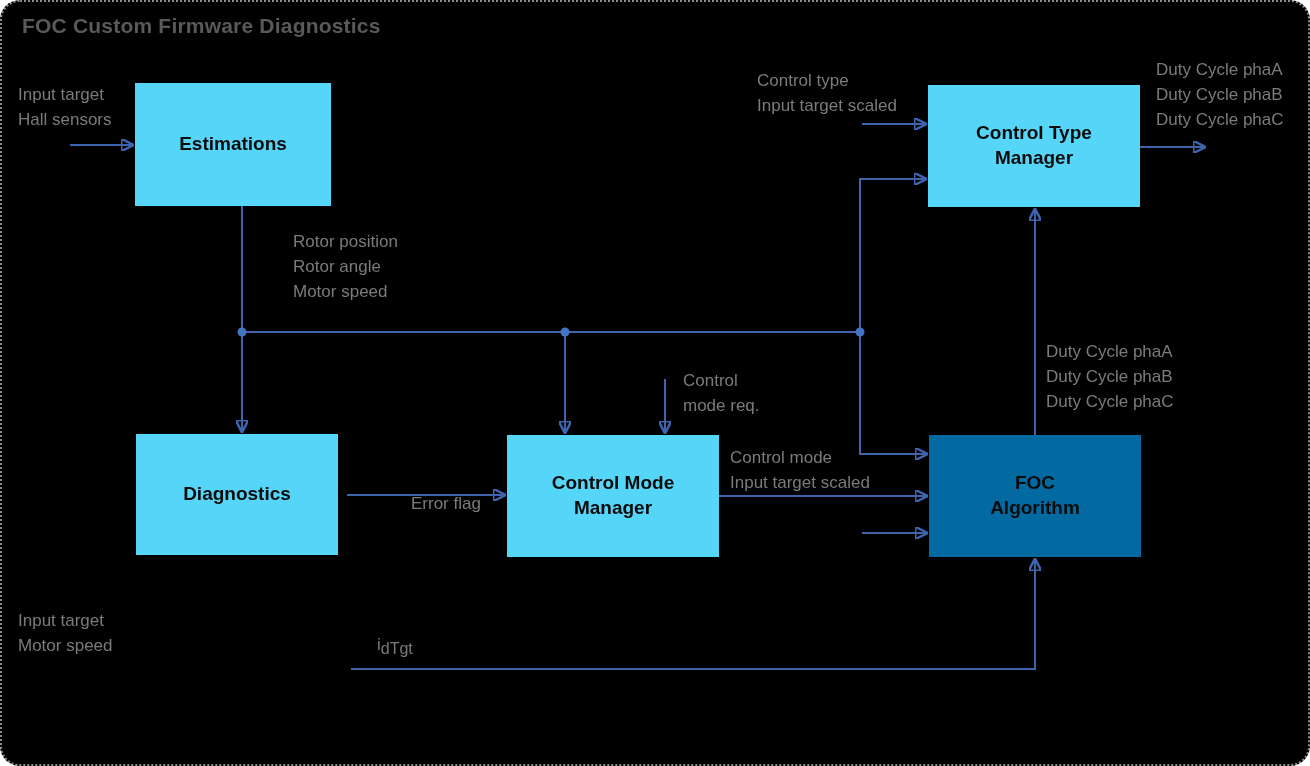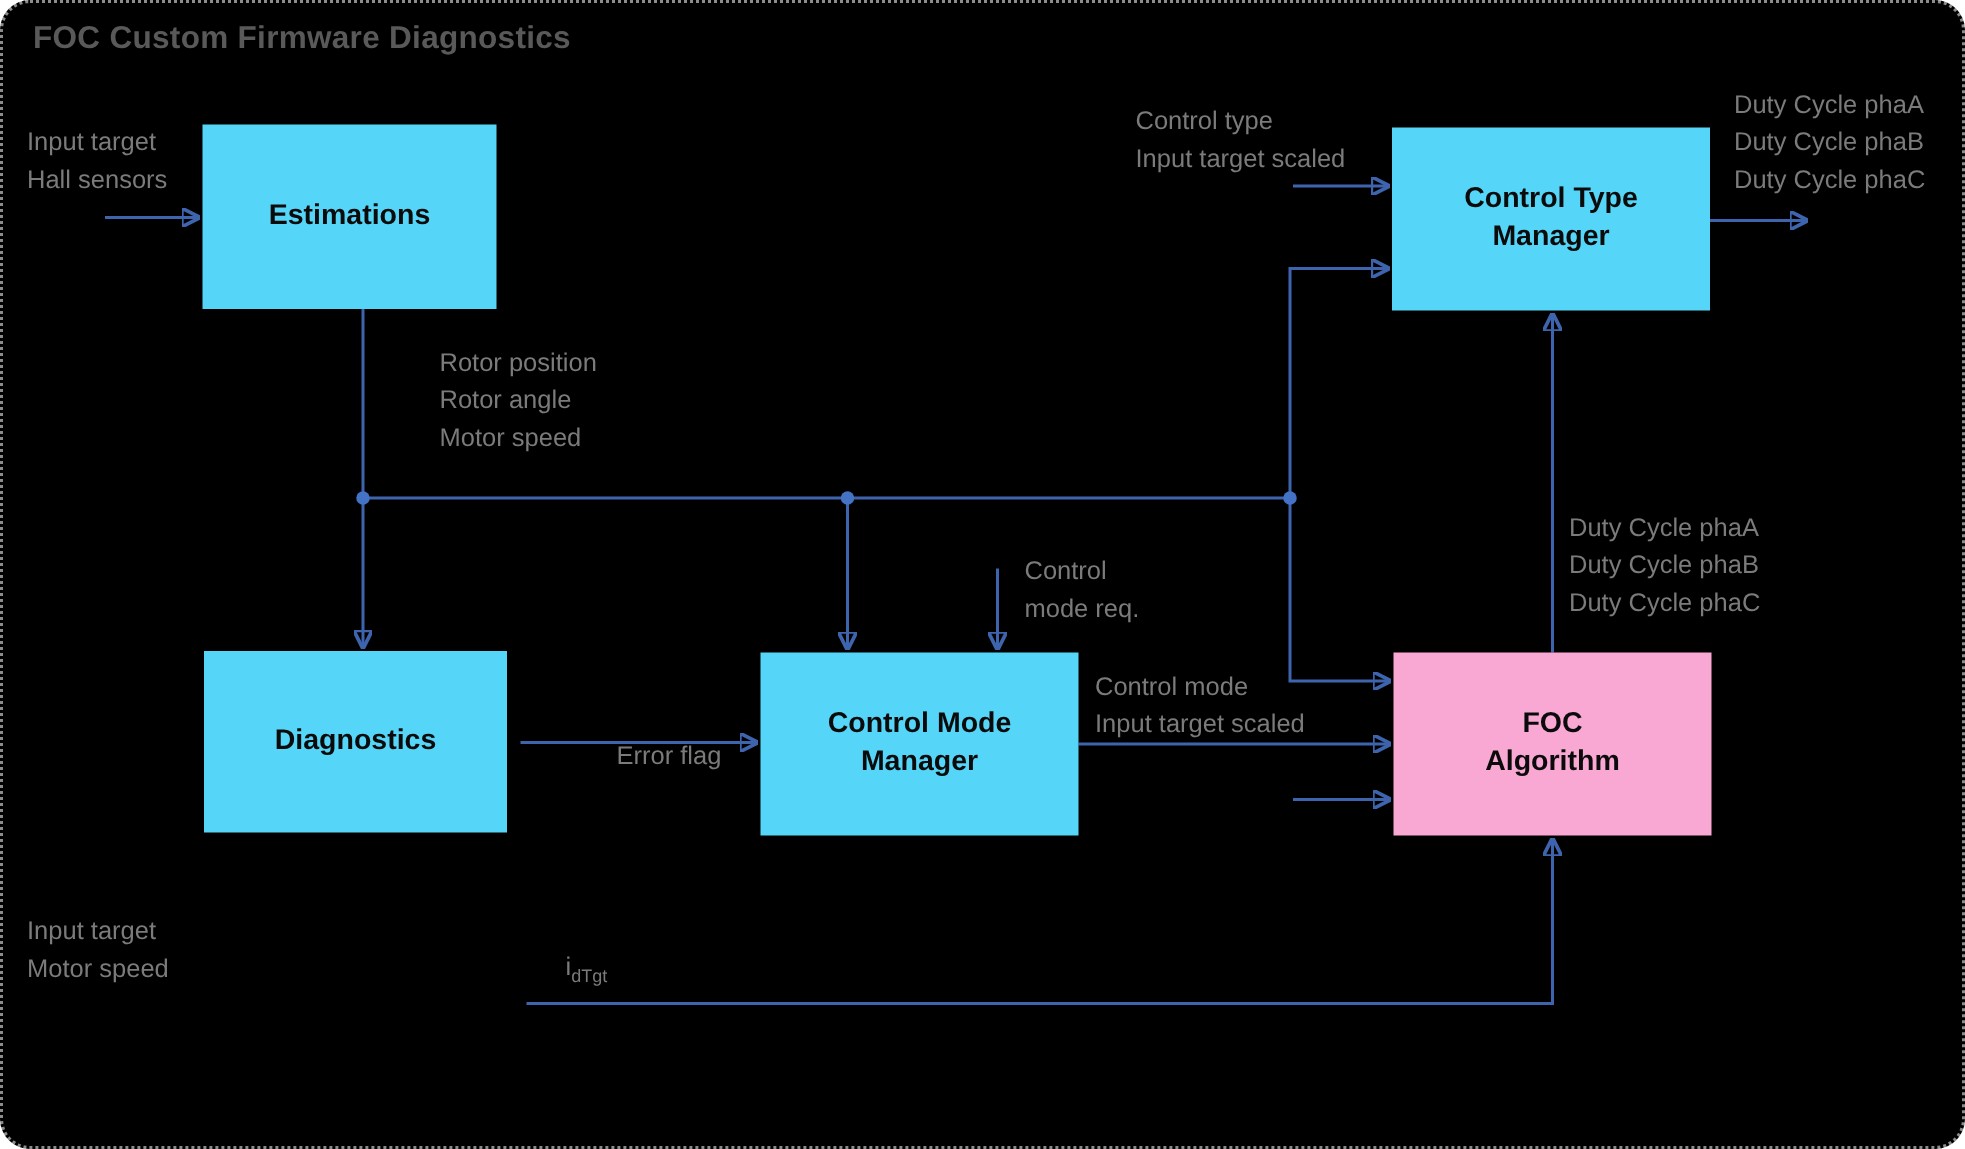--- a/index.html
+++ b/index.html
@@ -13,26 +13,26 @@
     font-size:21px;font-weight:bold;color:#595959;letter-spacing:.2px;
   }
   .wires{position:absolute;left:0;top:0;pointer-events:none;}
   .wires path{fill:none;stroke:#3E64AE;stroke-width:2px;}
   .node{
     position:absolute;display:flex;align-items:center;justify-content:center;
     text-align:center;font-weight:bold;font-size:19px;color:#0b0b0b;
     line-height:1.3;white-space:pre-line;
   }
   .node.cyan{background:#55D5F7;}
-  .node.pink{background:#f9a8d4;}
+  .node.pink{background:#0369a1;}
   .lbl{
     position:absolute;font-size:17px;color:#7B7B7B;line-height:25px;
     white-space:pre-line;
   }
-  .lbl sub{font-size:12px;}
+  .lbl sub{font-size:16px;}
 </style>
 </head>
 <body>
 
 <div class="canvas">
 
   <div class="title">FOC Custom Firmware Diagnostics</div>
 
   <svg class="wires" width="1310" height="766" viewBox="0 0 1310 766">
     <defs>

